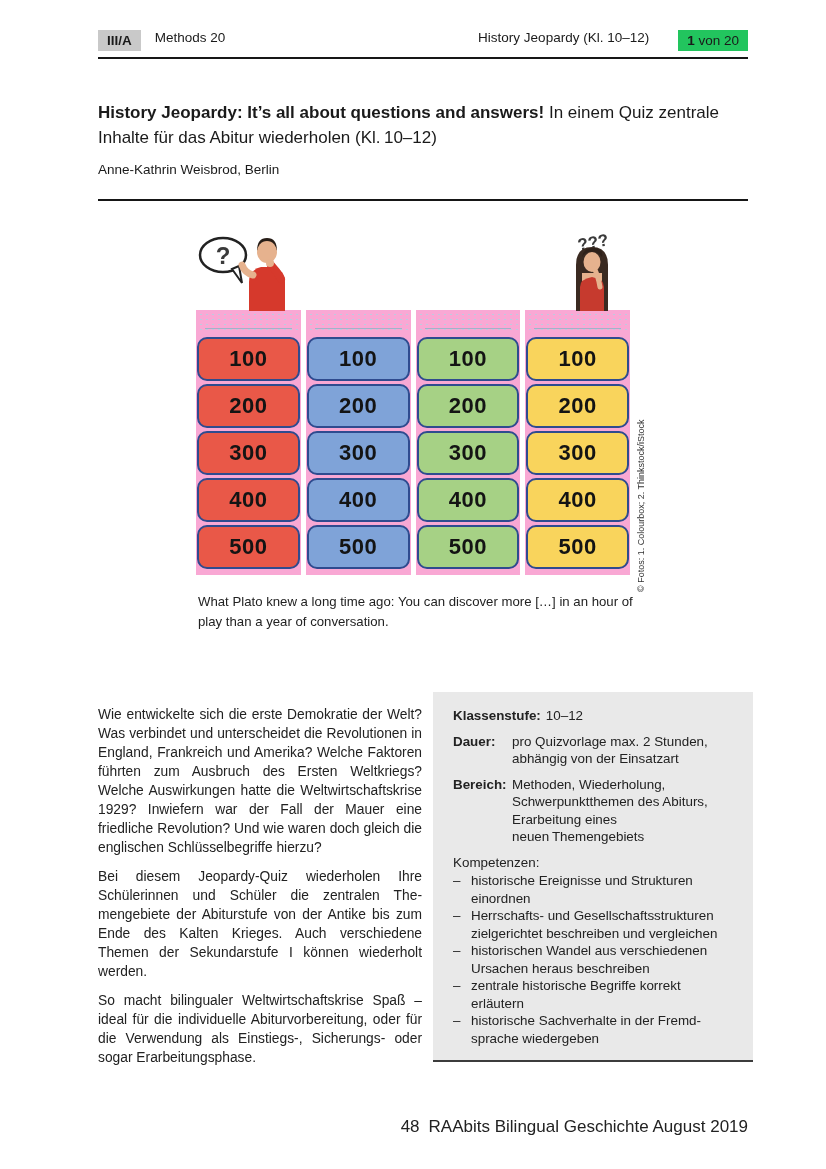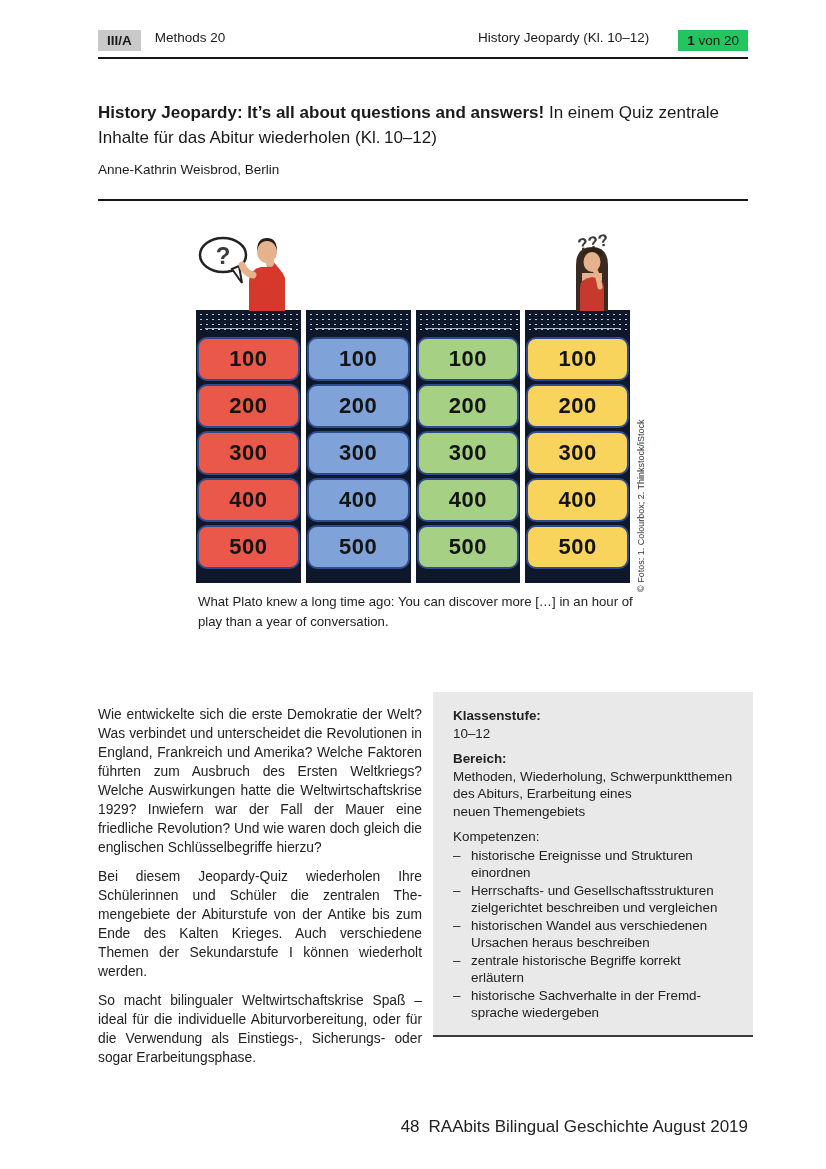--- a/index.html
+++ b/index.html
@@ -24,21 +24,21 @@
   .doc-title .t-bold { font-weight:bold; }
   .author { left:98px; top:162px; font-size:13.5px; }
   .title-rule { left:98px; top:199px; width:650px; height:2px; background:#161616; }
 
   
   .board { left:196px; top:237px; width:434px; }
   .people { position:relative; height:73px; }
   .man-svg { position:absolute; left:0; bottom:-1px; }
   .woman-svg { position:absolute; left:358px; bottom:-1px; }
   .board-cols { display:flex; gap:5px; }
-  .board-col { flex:1; background:#0f172a; padding-bottom:11px; }
+  .board-col { flex:1; background:#f9a8d4; padding-bottom:3px; }
   .col-head { height:24px; position:relative;
     background-image:radial-gradient(#bccbdf 0.9px, transparent 1px);
     background-size:6px 5px; background-position:2px 2px; }
   .col-head-line { position:absolute; left:9px; right:9px; bottom:5px; height:1px; background:#a2b2c9; }
   .board-cell { height:44px; margin:3px 1px; border:2.5px solid #2f4b8f; border-radius:10px;
     display:flex; align-items:center; justify-content:center;
     font-size:22px; font-weight:bold; color:#141414; letter-spacing:0.5px; }
   .credit { position:absolute; left:440px; top:355px; width:282px; height:12px;
     transform:rotate(-90deg); transform-origin:0 0;
     font-size:9px; color:#333; white-space:nowrap; }
@@ -46,21 +46,21 @@
 
   
   .body-col { left:98px; top:705px; width:332px; font-size:13.8px; line-height:19px;
     text-align:justify; color:#222; }
   .body-col p { margin:0 8px 10px 0; }
 
   
   .infobox { left:433px; top:692px; width:320px; background:#e9e9e9;
     border-bottom:2.5px solid #3c3c3c; padding:15px 20px 13px 20px;
     font-size:13.4px; line-height:17.5px; color:#222; }
-  .field { display:flex; margin-bottom:8px;flex-direction:column; }
+  .field { display:flex; margin-bottom:8px; }
   .f-label { font-weight:bold; min-width:59px; padding-right:5px; flex:none; }
   .f-value { flex:1; }
   .komp-title { font-weight:normal; margin:3px 0 1px 0; }
   .komp-item { display:flex; }
   .k-dash { width:18px; flex:none; }
   .k-text { flex:1; }
 
   
   .page-footer { left:98px; top:1117px; width:650px; text-align:right; font-size:17px; color:#222; }
   .page-footer .f-num { margin-right:9px; }
@@ -156,20 +156,24 @@
     <p>So macht bilingualer Weltwirtschaftskrise Spaß – ideal für die individuelle Abiturvorbe­reitung, oder für die Verwendung als Ein­stiegs-, Sicherungs- oder sogar Erarbeitungs­phase.</p>
   </div>
 
 <div class="abs infobox">
   <div>
       <div class="field">
         <span class="f-label">Klassenstufe:</span>
         <span class="f-value">10–12</span>
       </div>
       <div class="field">
+        <span class="f-label">Dauer:</span>
+        <span class="f-value">pro Quizvorlage max. 2 Stunden, abhängig von der Einsatzart</span>
+      </div>
+      <div class="field">
         <span class="f-label">Bereich:</span>
         <span class="f-value">Methoden, Wiederholung, Schwerpunktthemen des Abiturs, Erarbeitung eines neuen Themengebiets</span>
       </div>
     </div>
   <div class="komp-title">Kompetenzen:</div>
   <div>
       <div class="komp-item">
         <span class="k-dash">–</span>
         <span class="k-text">historische Ereignisse und Strukturen einordnen</span>
       </div>

